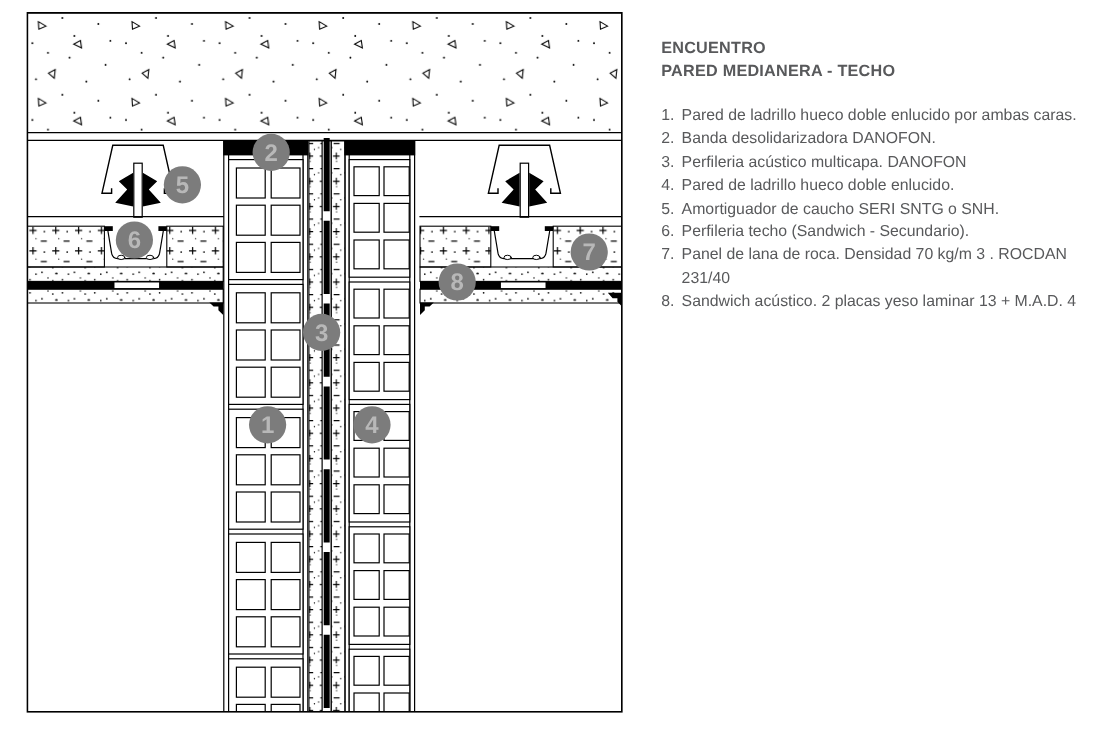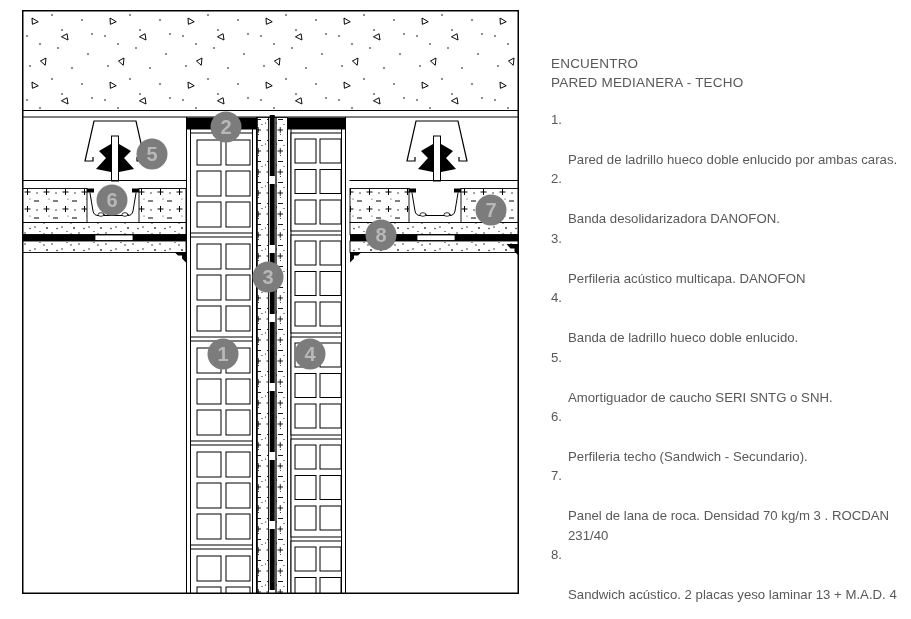--- a/index.html
+++ b/index.html
@@ -1,24 +1,24 @@
 <!DOCTYPE html>
 <html><head>
 <meta charset="utf-8">
 <style>
   html,body{margin:0;padding:0;background:#ffffff;width:911px;height:619px;overflow:hidden;
     font-family:"Liberation Sans", sans-serif;}
   .stage{position:relative;width:911px;height:619px;background:#fff;}
   .drawing{position:absolute;left:22px;top:10px;}
   .panel{position:absolute;left:551px;top:30px;width:358px;color:#58595b;}
-  .title{font-weight:normal;font-size:13.5px;line-height:19px;letter-spacing:.2px;margin-top:24px;}
+  .title{font-weight:bold;font-size:13.5px;line-height:19px;letter-spacing:.2px;}
   .list{margin-top:18px;font-size:13.2px;line-height:19.4px;}
   .li{display:flex;}
   .li .num{flex:0 0 17px;}
-  .li .txt{flex:1 1 auto;margin-top:40px;}
+  .li .txt{flex:1 1 auto;}
   svg text.co{font-family:"Liberation Sans", sans-serif;font-weight:bold;font-size:20px;}
 </style>
 </head>
 <body>
 
 <div class="stage">
 
   <svg class="drawing" width="497" height="584" viewBox="0 0 497 584">
     <defs>
       <clipPath id="frameClip">
@@ -264,21 +264,21 @@
         <div class="li">
           <span class="num">2.</span>
           <span class="txt">Banda desolidarizadora DANOFON.</span>
         </div>
         <div class="li">
           <span class="num">3.</span>
           <span class="txt">Perfileria acústico multicapa. DANOFON</span>
         </div>
         <div class="li">
           <span class="num">4.</span>
-          <span class="txt">Banda de ladrillo hueco doble enlucido.</span>
+          <span class="txt">Pared de ladrillo hueco doble enlucido.</span>
         </div>
         <div class="li">
           <span class="num">5.</span>
           <span class="txt">Amortiguador de caucho SERI SNTG o SNH.</span>
         </div>
         <div class="li">
           <span class="num">6.</span>
           <span class="txt">Perfileria techo (Sandwich - Secundario).</span>
         </div>
         <div class="li">

